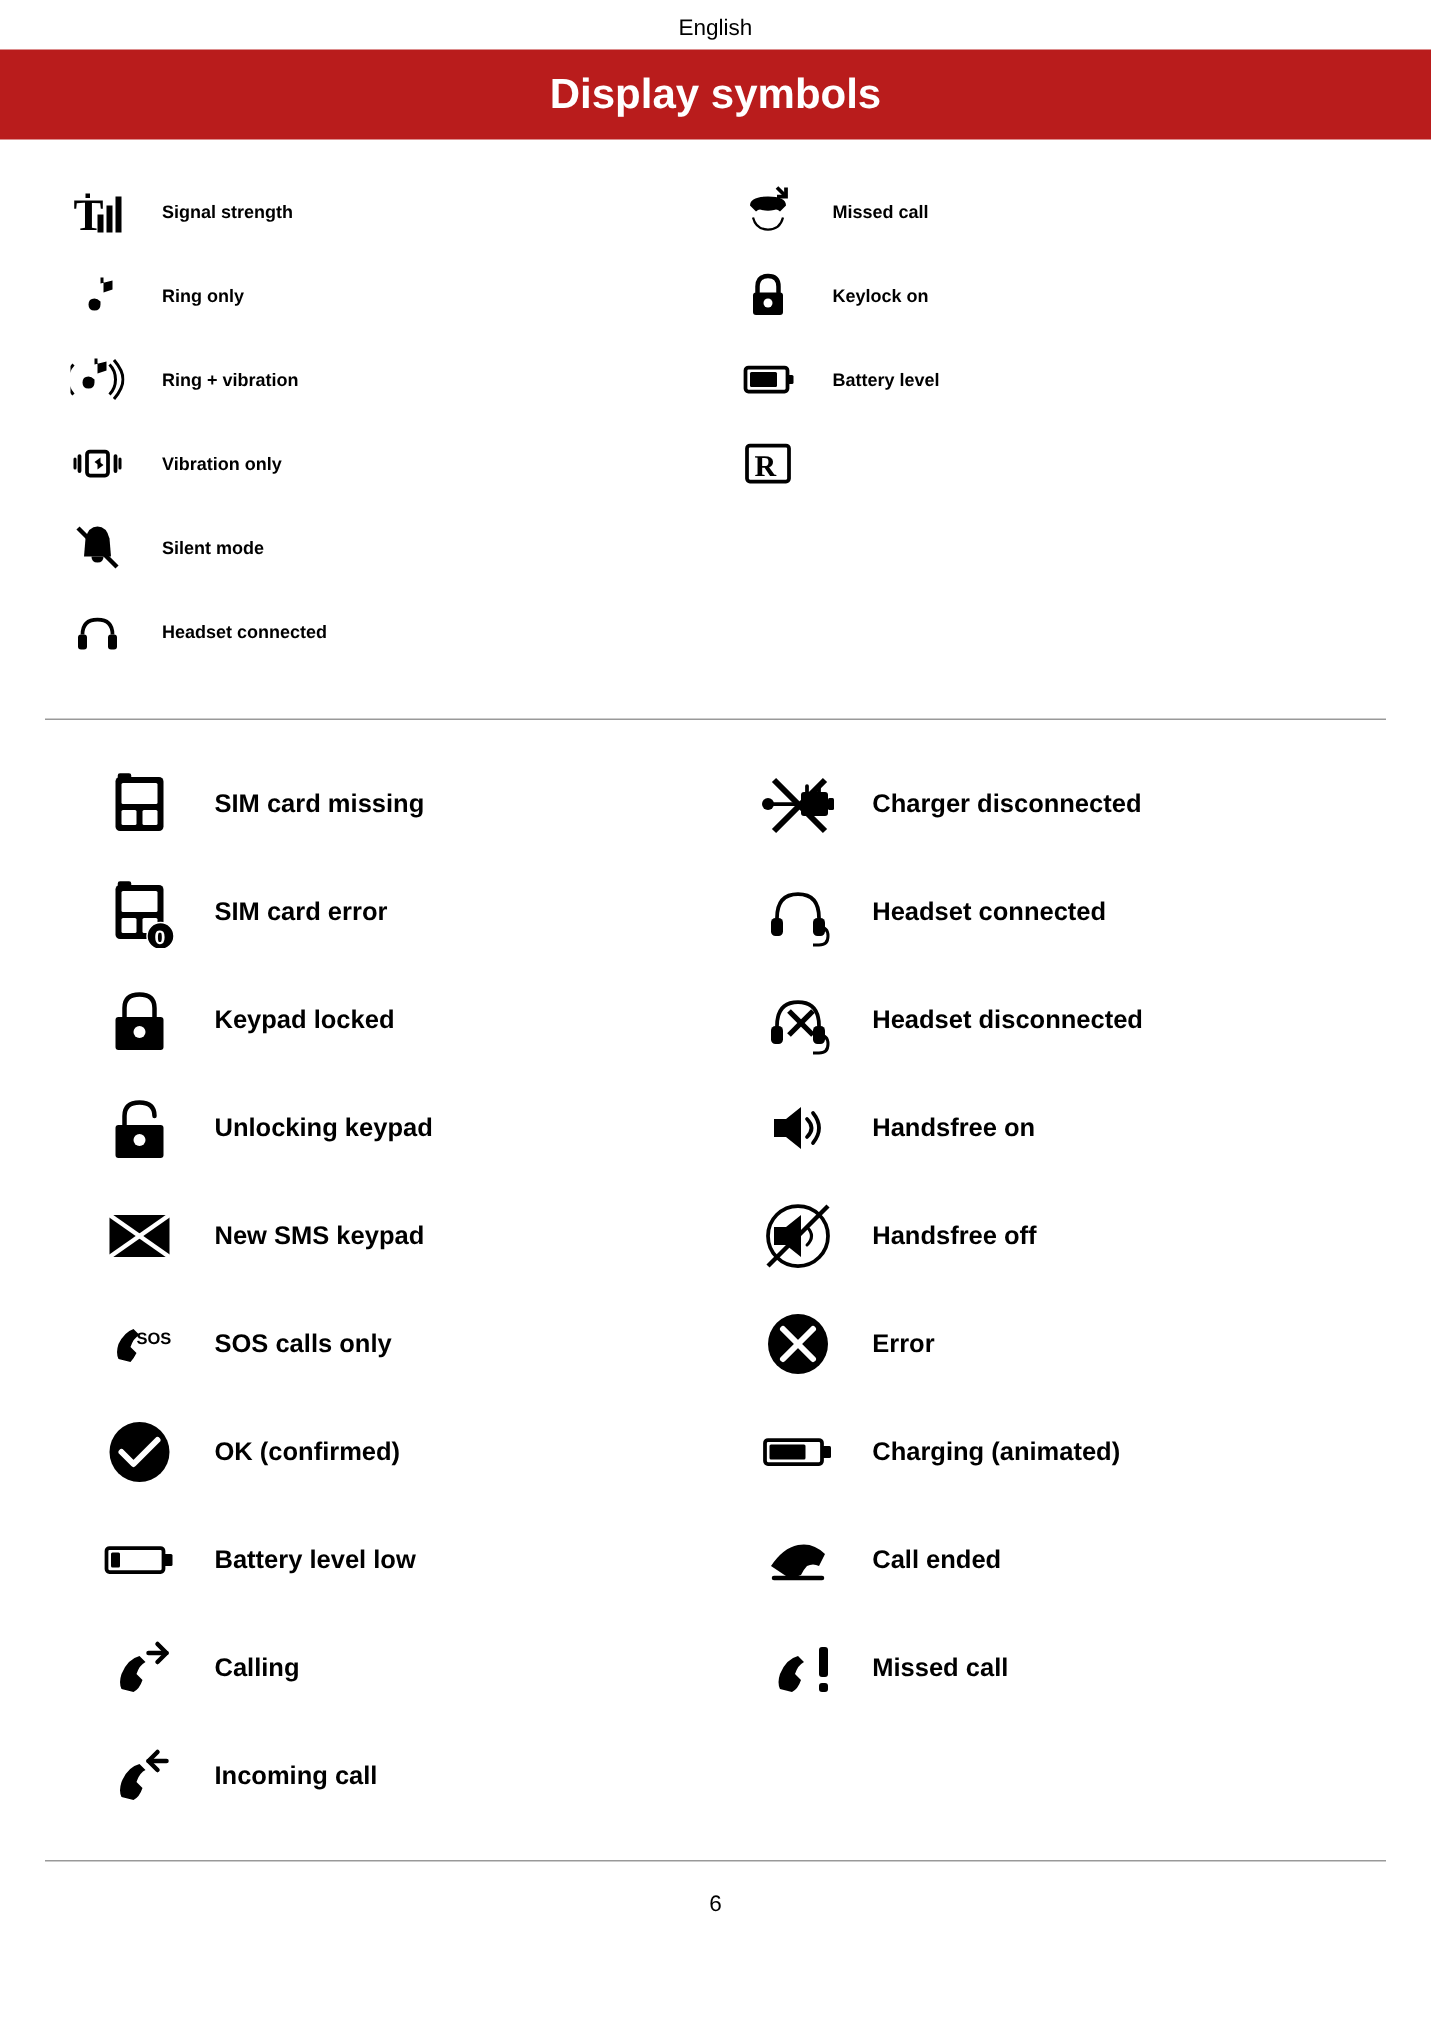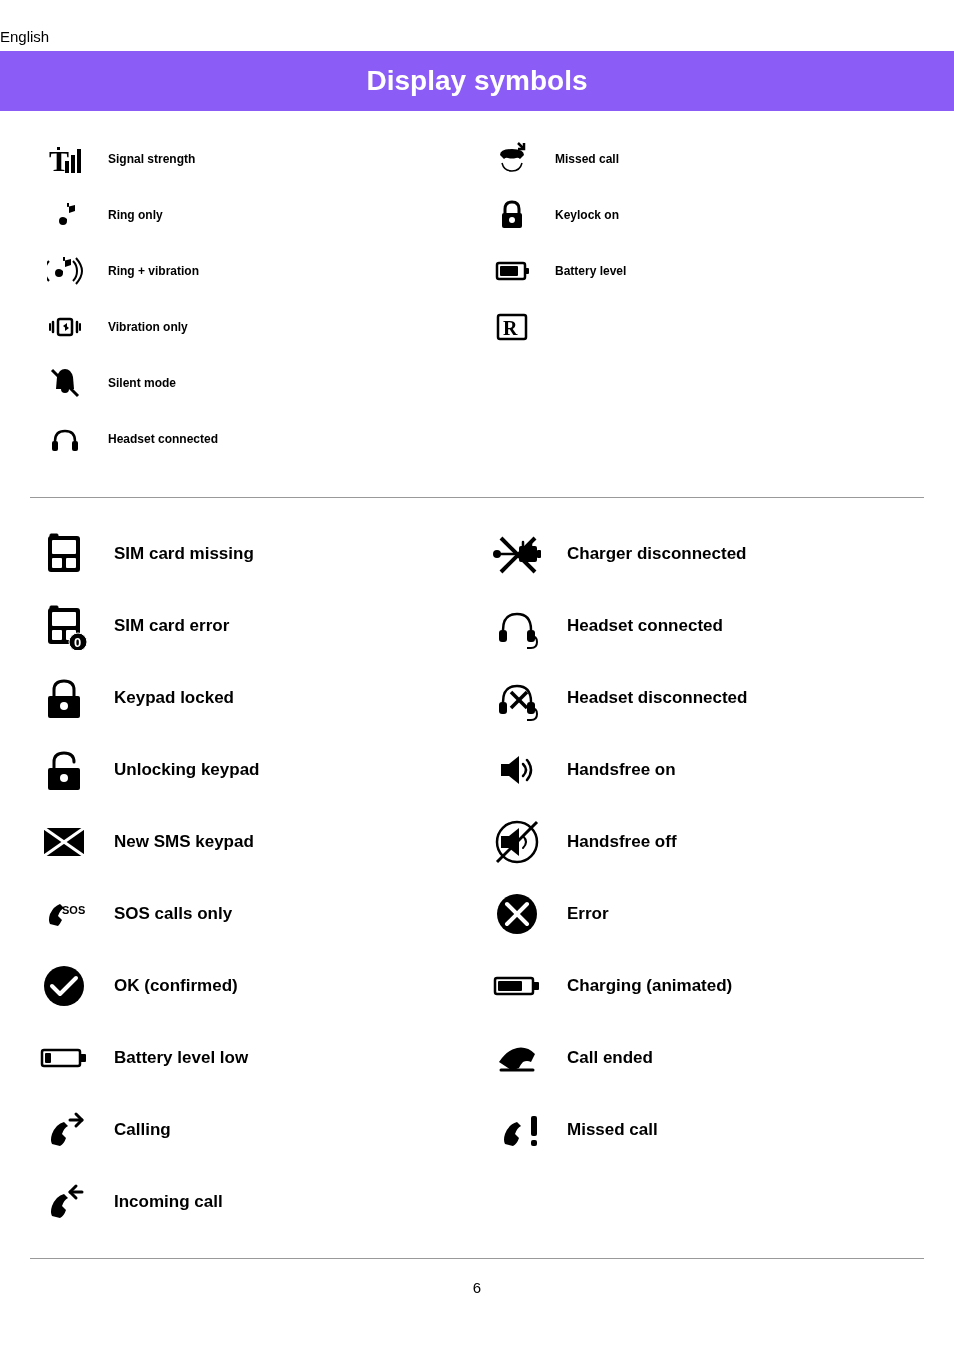--- a/index.html
+++ b/index.html
@@ -4,26 +4,26 @@
   <style>
     * { margin: 0; padding: 0; box-sizing: border-box; }
     body {
       width: 954px;
       min-height: 1354px;
       background: #fff;
       font-family: Arial, sans-serif;
       color: #000;
     }
     .page-lang {
-      text-align: left;
-      padding: 28px 0 6px;
+      text-align: center;
+      padding: 10px 0 6px;
       font-size: 15px;
     }
     .page-title-bar {
-      background: #8b5cf6;
+      background: #b91c1c;
       color: #fff;
       text-align: center;
       padding: 14px 0;
       font-size: 28px;
       font-weight: bold;
       margin-bottom: 20px;
     }
     .symbols-top {
       display: grid;
       grid-template-columns: 1fr 1fr;
@@ -56,20 +56,21 @@
     }
     .divider-line {
       border: none;
       border-top: 1px solid #999;
       margin: 10px 30px;
     }
     .symbols-bottom {
       display: grid;
       grid-template-columns: 1fr 1fr;
       padding: 10px 24px;
+      margin-left: 29px;
     }
     .symbol-item-lg {
       display: flex;
       align-items: center;
       padding: 12px 10px;
       gap: 20px;
     }
     .symbol-icon-lg {
       min-width: 60px;
       width: 60px;

